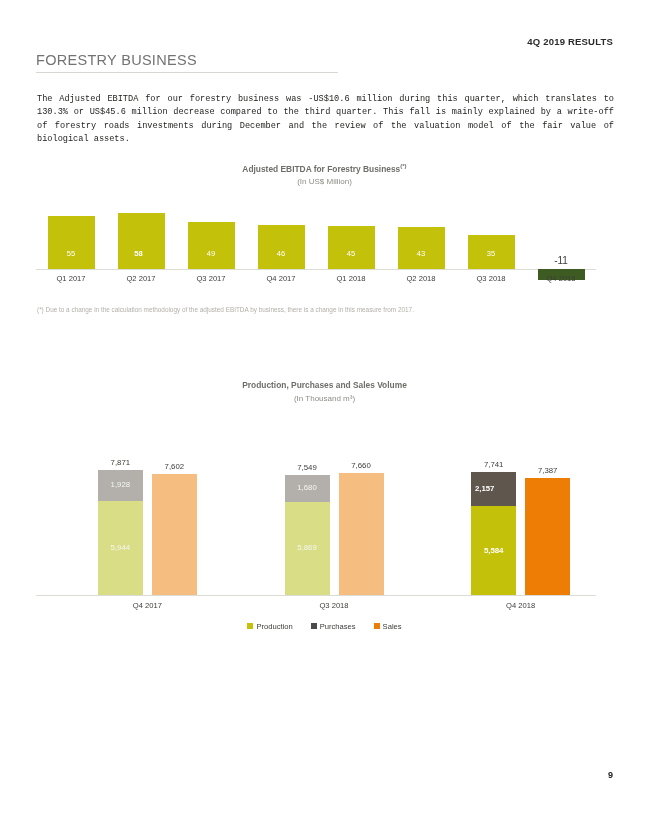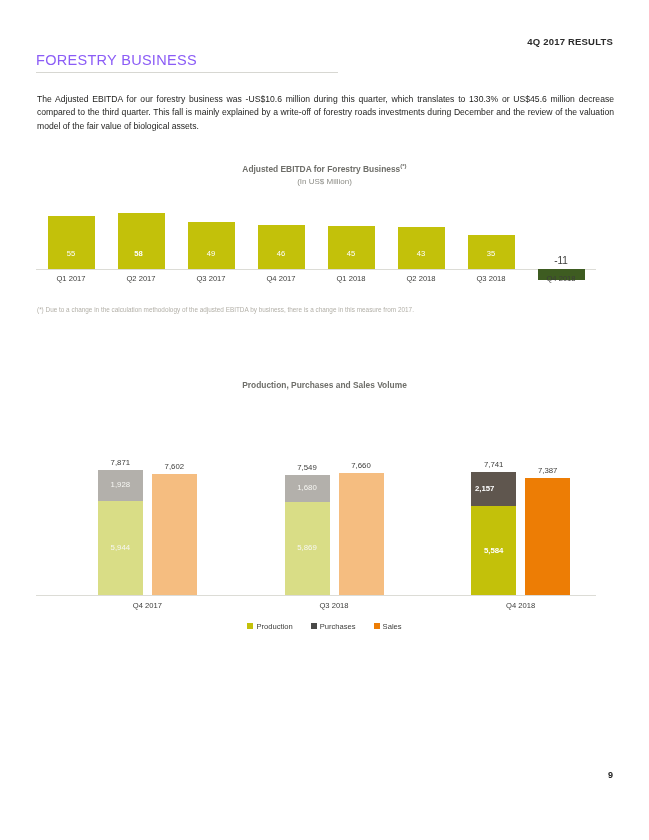--- a/index.html
+++ b/index.html
@@ -32,42 +32,42 @@
     letter-spacing: 0.2px;
     color: #2b2b2b;
   }
   .section-title {
     position: absolute;
     left: 36px;
     top: 52px;
     font-size: 14.5px;
     font-weight: normal;
     letter-spacing: 0.3px;
-    color: #8b5cf6;
+    color: #737373;
   }
   .title-rule {
     position: absolute;
     left: 36px;
     top: 72px;
     width: 302px;
     height: 1px;
     background: #d7d7d2;
   }
 
   
   .para {
     position: absolute;
     left: 37px;
     width: 577px;
     font-size: 8.6px;
     line-height: 13.4px;
     color: #1d1d1b;
     text-align: justify;
   }
-  .para-1 { top: 93px; }
+  .para-1 { top: 93px; font-family: Liberation Mono, monospace; }
   .para-2 { top: 330px; }
 
   .footnote {
     position: absolute;
     left: 37px;
     top: 305px;
     width: 577px;
     font-size: 6.4px;
     line-height: 10px;
     color: #b3b0a8;
@@ -178,21 +178,21 @@
     font-size: 9px;
     font-weight: bold;
     color: #1a1a1a;
   }
 </style>
 </head>
 <body>
 
 <div class="page">
 
-  <div class="doc-header">4Q 2017 RESULTS</div>
+  <div class="doc-header">4Q 2019 RESULTS</div>
 
   <div class="section-title">FORESTRY BUSINESS</div>
   <div class="title-rule"></div>
 
   <div class="para para-1">The Adjusted EBITDA for our forestry business was -US$10.6 million during this quarter, which translates to 130.3% or US$45.6 million decrease compared to the third quarter. This fall is mainly explained by a write-off of forestry roads investments during December and the review of the valuation model of the fair value of biological assets.</div>
 
   <div class="chart-title" style="top:163px;">
     <span>Adjusted EBITDA for Forestry Business</span><sup class="fn">(*)</sup>
   </div>
   <div class="chart-sub" style="top:177px;">(In US$ Million)</div>
@@ -222,20 +222,21 @@
       <div class="cat-label" style="left: 420px; width: 70px; top: 69px;">Q3 2018</div>
       <div class="bar" style="left: 501.5px; width: 47px; height: 10.6207px; top: 64px; background: rgb(62, 92, 33);"></div>
       <div class="outside-label" style="left: 501.5px; width: 47px; top: 50px;">-11</div>
       <div class="cat-label" style="left: 490px; width: 70px; top: 69px;">Q4 2018</div>
     </div>
 
   <div class="footnote">(*) Due to a change in the calculation methodology of the adjusted EBITDA by business, there is a change in this measure from 2017.</div>
 
 
   <div class="chart-title" style="top:380px;">Production, Purchases and Sales Volume</div>
+  <div class="chart-sub" style="top:394px;">(In Thousand m³)</div>
 
   <div class="chart" id="chart-volume">
     <div class="axis-line"></div>
   <div class="bar" style="left: 61.8333px; width: 45px; height: 94.3972px; top: 60.6028px; background: rgb(217, 221, 134);"></div>
       <div class="seg-label faded" style="left: 61.8333px; width: 45px; top: 102.801px;">5,944</div>
       <div class="bar" style="left: 61.8333px; width: 45px; height: 30.6187px; top: 29.9841px; background: rgb(179, 176, 171);"></div>
       <div class="seg-label faded" style="left: 61.8333px; width: 45px; top: 40.2935px;">1,928</div>
       <div class="total-label" style="left: 61.8333px; width: 45px; top: 17.9841px;">7,871</div>
       <div class="bar" style="left: 115.833px; width: 45px; height: 120.728px; top: 34.272px; background: rgb(245, 189, 128);"></div>
       <div class="total-label" style="left: 115.833px; width: 45px; top: 22.272px;">7,602</div>

